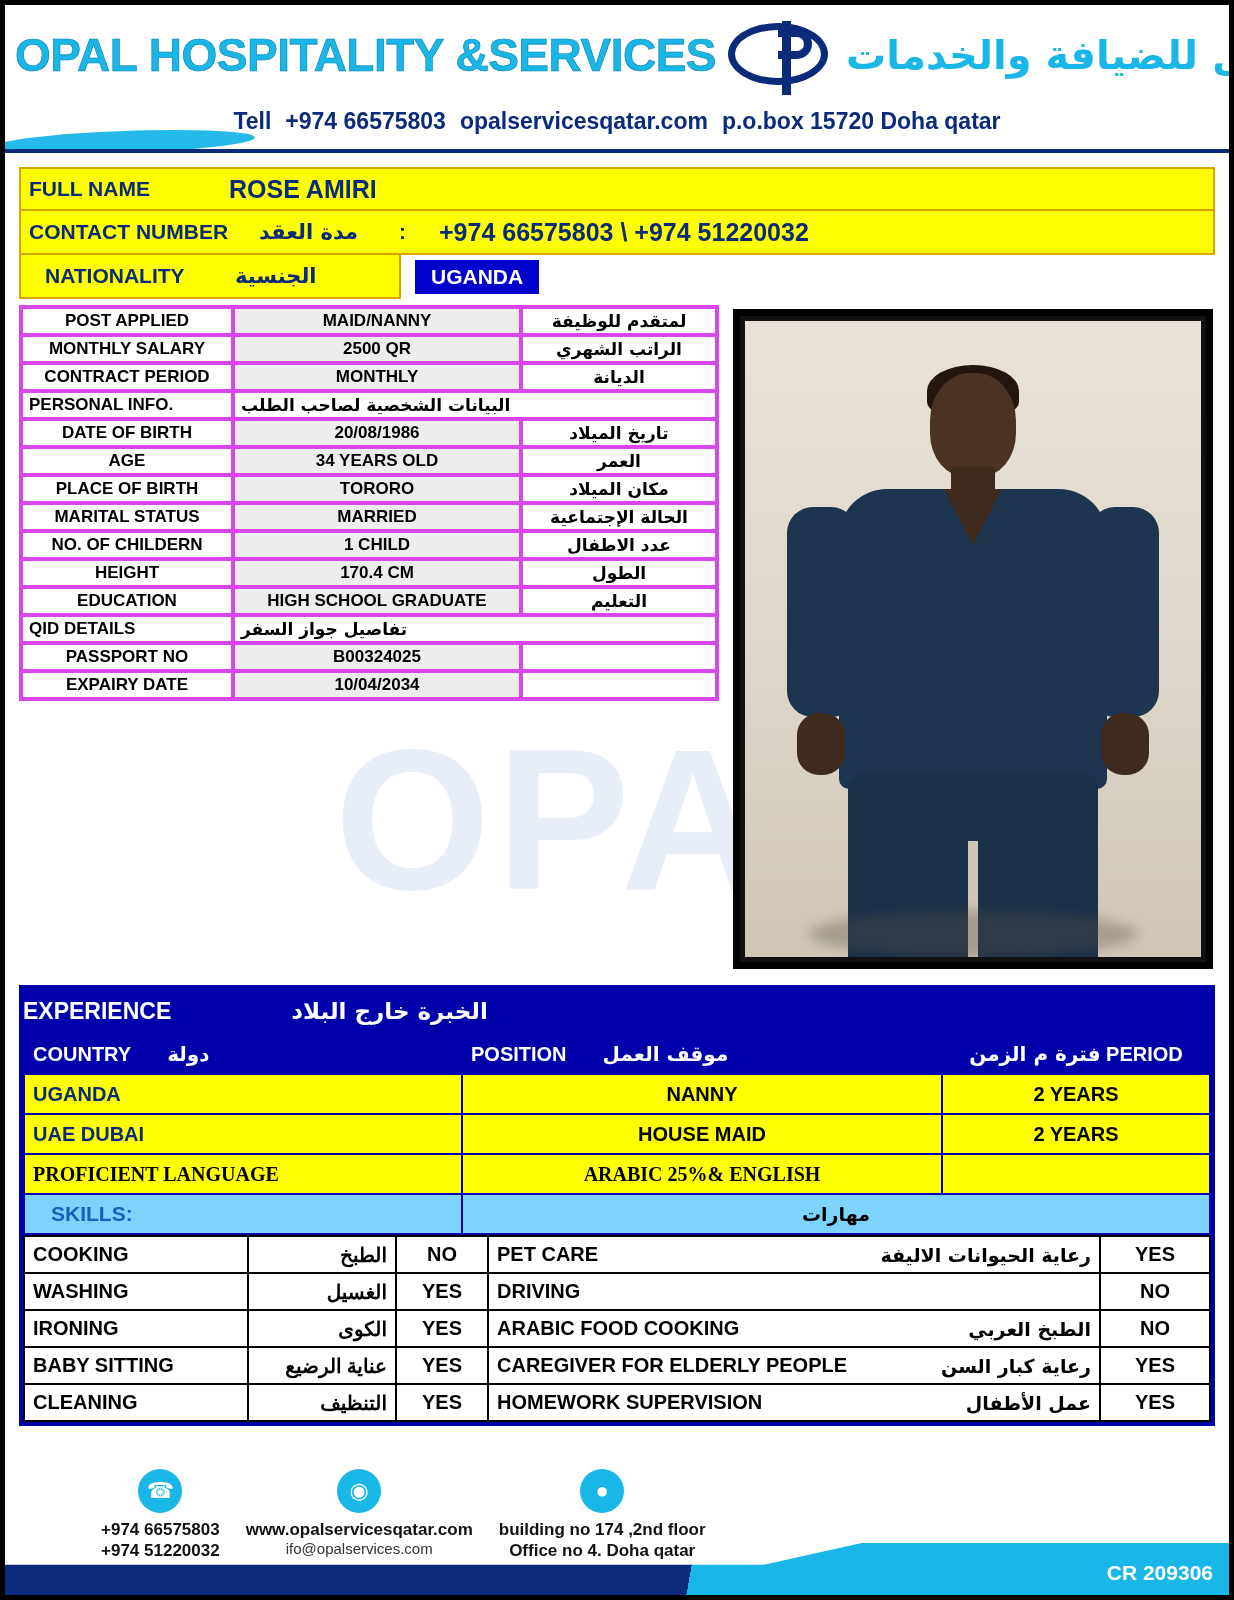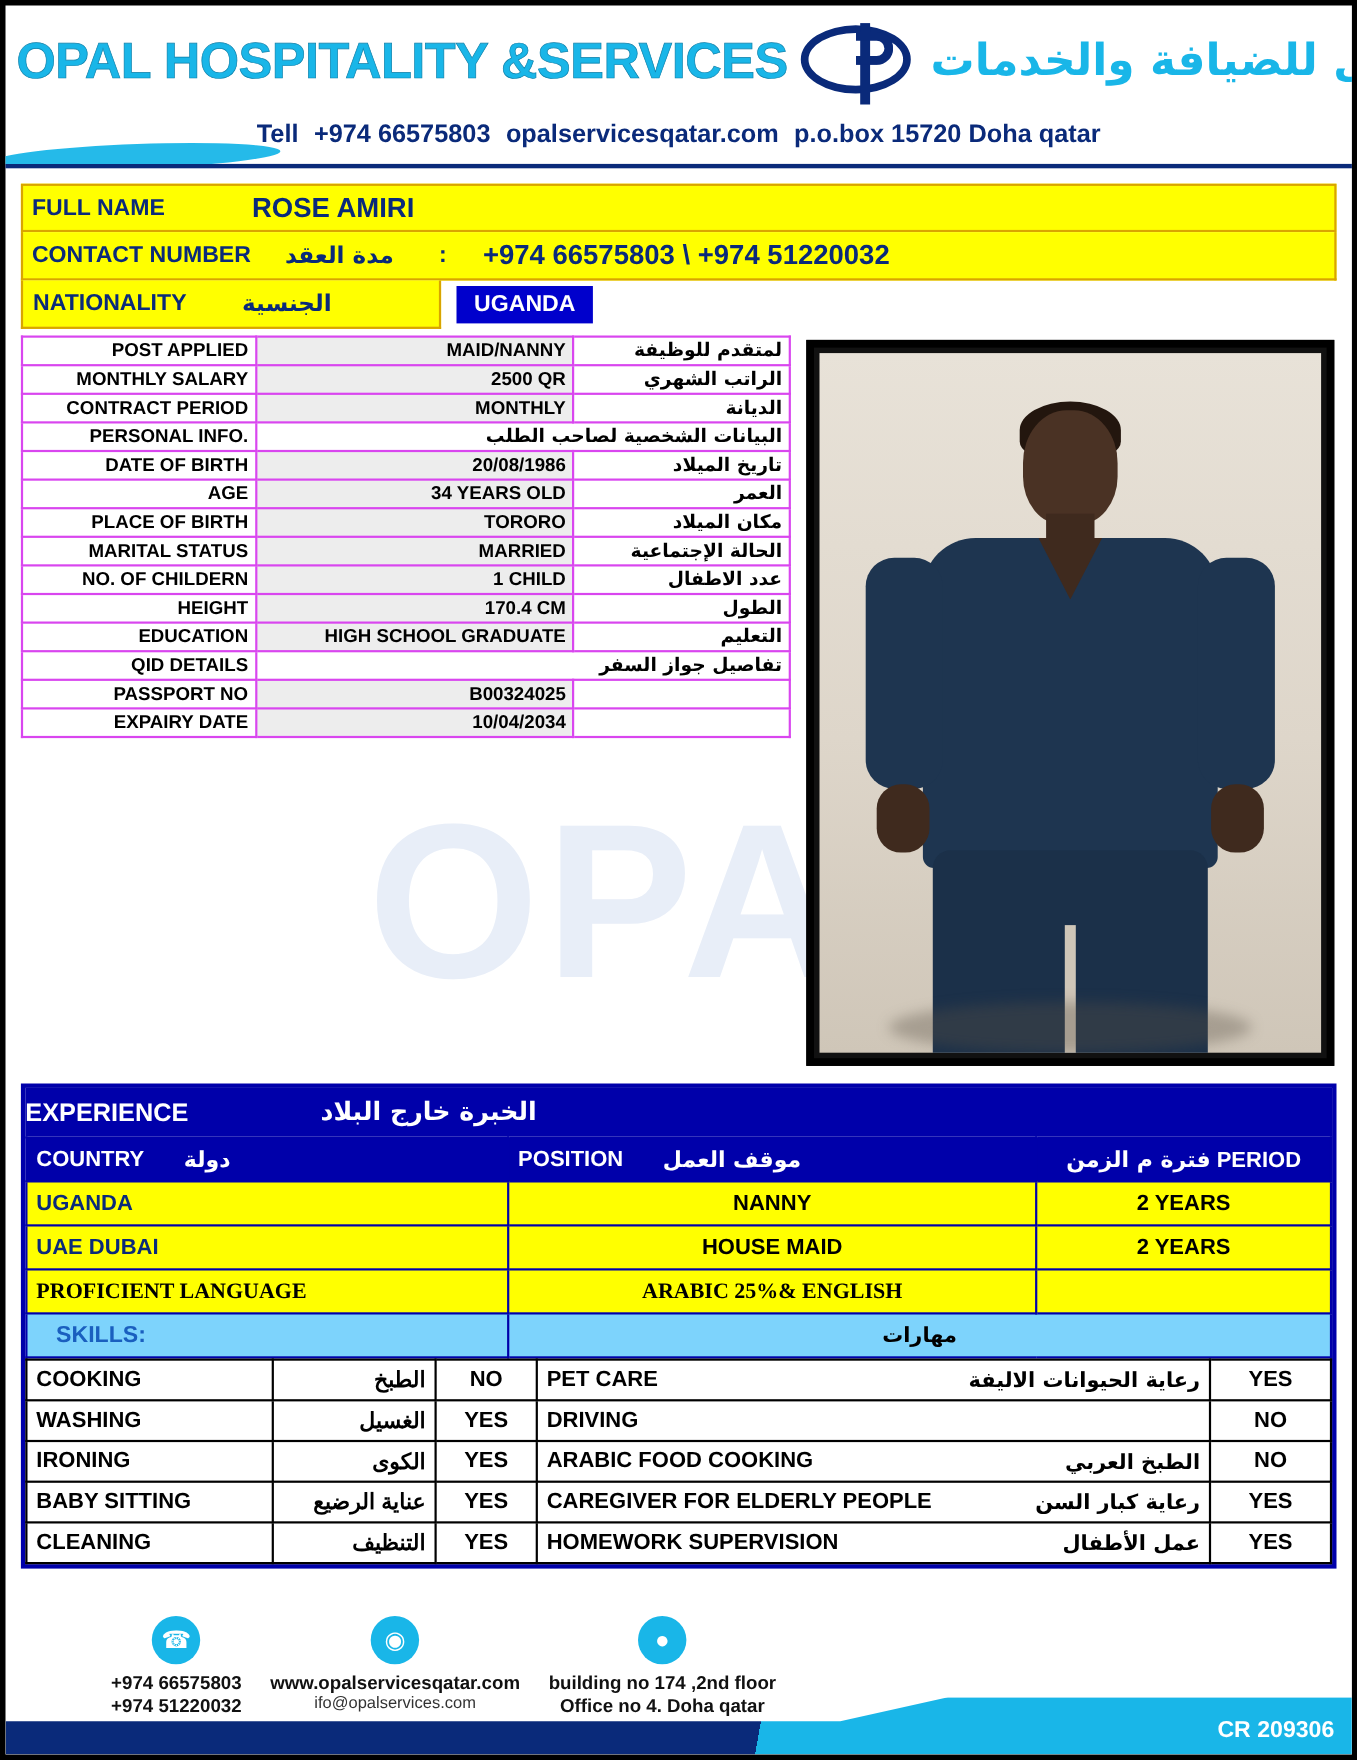--- a/index.html
+++ b/index.html
@@ -115,21 +115,21 @@
   .val-blue { color:#0a2a7a; font-weight:bold; font-size:25px; }
   .nat-chip {
     background:#0000cc; color:#ffffff;
     font-weight:bold; font-size:21px;
     padding:5px 16px;
     margin-left:14px;
   }
   .nat-wrap { display:flex; align-items:center; height:44px; }
   .nat-yellow {
     background:#ffff00; border:2px solid #d9a400; border-top:none;
-    display:flex; align-items:center; height:44px; padding:0 9px;
+    display:flex; align-items:center; height:44px; padding:0 24px;
     width:382px;
   }
   
   .main {
     position:relative; z-index:2;
     display:flex;
     padding:6px 14px 0 14px;
     gap:14px;
   }
   .left-col { width:700px; flex:0 0 700px; }
@@ -155,27 +155,26 @@
   .fig-armL { position:absolute; left:50%; top:186px; margin-left:-186px; width:70px; height:210px; background:#1e3550; border-radius:26px; }
   .fig-armR { position:absolute; left:50%; top:186px; margin-left:116px; width:70px; height:210px; background:#1e3550; border-radius:26px; }
   .fig-handL { position:absolute; left:50%; top:392px; margin-left:-176px; width:48px; height:62px; background:#3f2a1e; border-radius:22px; }
   .fig-handR { position:absolute; left:50%; top:392px; margin-left:128px; width:48px; height:62px; background:#3f2a1e; border-radius:22px; }
   .fig-legs { position:absolute; left:50%; top:452px; transform:translateX(-50%); width:250px; height:200px; background:#1b3049; border-radius:16px 16px 6px 6px; }
   .fig-gap { position:absolute; left:50%; top:520px; transform:translateX(-50%); width:10px; height:132px; background:#cfc6b8; }
   .fig-shadow { position:absolute; left:50%; bottom:0; transform:translateX(-50%); width:330px; height:46px; background:rgba(90,80,70,.35); filter:blur(6px); border-radius:50%; }
   
   table.info { width:100%; border-collapse:collapse; table-layout:fixed; }
   table.info td {
-    border:2px solid #d946ef;
+    border:4px solid #d946ef;
     height:24px;
     font-size:17px;
     font-weight:bold;
     color:#000;
     padding:2px 6px;
-    text-align:right;
   }
   td.c-label { width:212px; text-align:center; background:#fff; }
   td.c-value { width:288px; text-align:center; background:#ededed; }
   td.c-ar { width:196px; text-align:center; background:#fff; font-family:"DejaVu Sans", sans-serif; direction:rtl; font-size:18px; }
   td.big-value { font-size:27px; }
   .sec-row td {
     border-left:2px solid #d9a400; border-right:2px solid #d9a400;
     border-top:2px solid #d9a400; border-bottom:2px solid #d9a400;
     height:50px; background:#fff;
   }
@@ -203,21 +202,21 @@
   .exp-c1 { width:438px; }
   .exp-c2 { width:480px; }
   .exp-c3 { width:auto; text-align:center; }
   .lang-row td { background:#ffff00; color:#000; font-family:"Liberation Serif", serif; font-size:25px; font-weight:bold; }
   .skills-head td { background:#7dd3fc; height:40px; }
   .skills-head .en { color:#1a5fbf; font-weight:bold; font-size:21px; padding-left:26px; }
   .skills-head .ar { color:#000; font-family:"DejaVu Sans", sans-serif; text-align:center; font-size:19px; }
   table.skills { width:100%; border-collapse:collapse; table-layout:fixed; }
   table.skills td { border:2px solid #000; height:37px; font-weight:bold; font-size:20px; padding:2px 8px; }
   .sk-name { width:224px;margin-left:16px; }
-  .sk-ar { width:148px; text-align:right; font-family:Liberation Sans, sans-serif; direction:rtl; font-size:19px; }
+  .sk-ar { width:148px; text-align:right; font-family:Liberation Serif, serif; direction:rtl; font-size:19px; }
   .sk-val { width:92px; text-align:center; }
   .sk-name2 { width:auto; }
   .sk-ar2 { text-align:right; font-family:"DejaVu Sans", sans-serif; direction:rtl; font-size:19px; }
   .sk-val2 { width:110px; text-align:center; }
   .sk-pair { display:flex; align-items:center; justify-content:space-between; gap:10px; }
   
   .footer {
     position:absolute; left:0; right:0; bottom:0;
     height:136px;
   }

